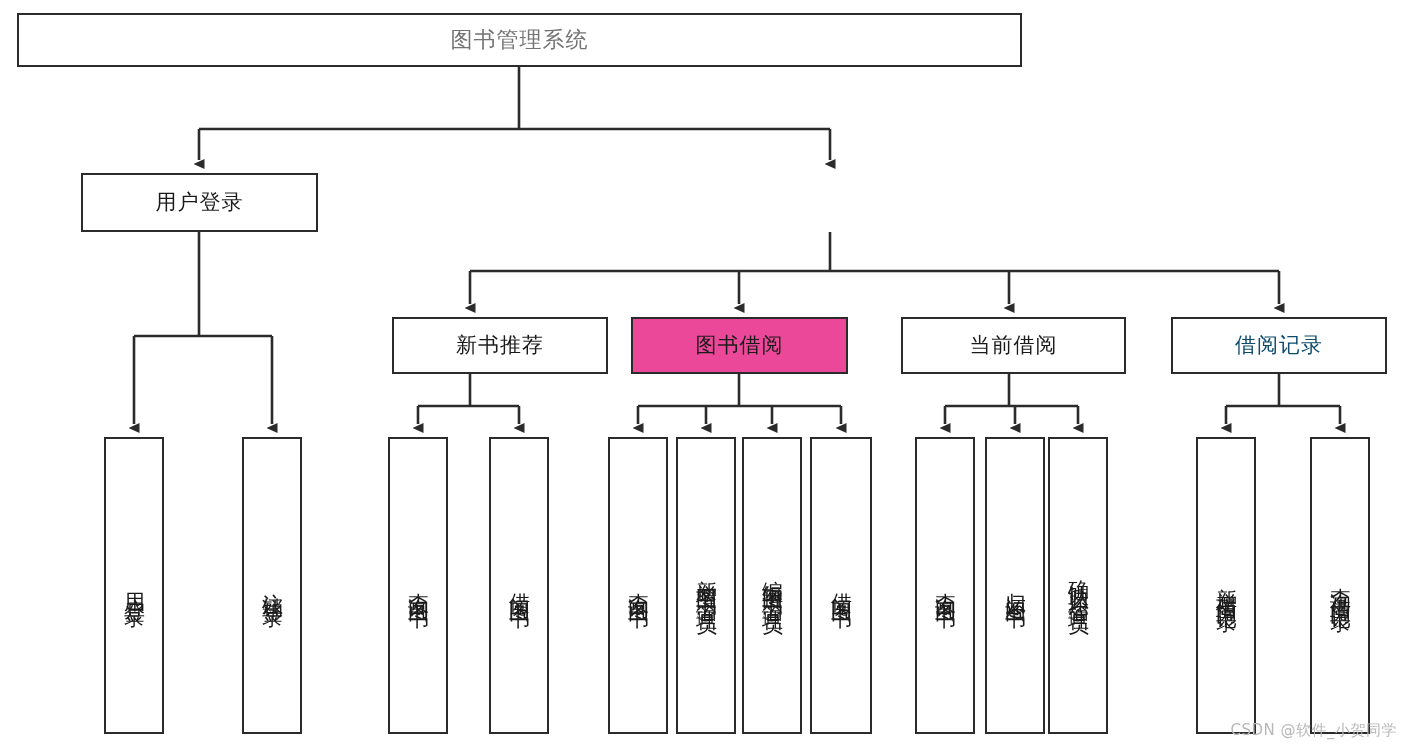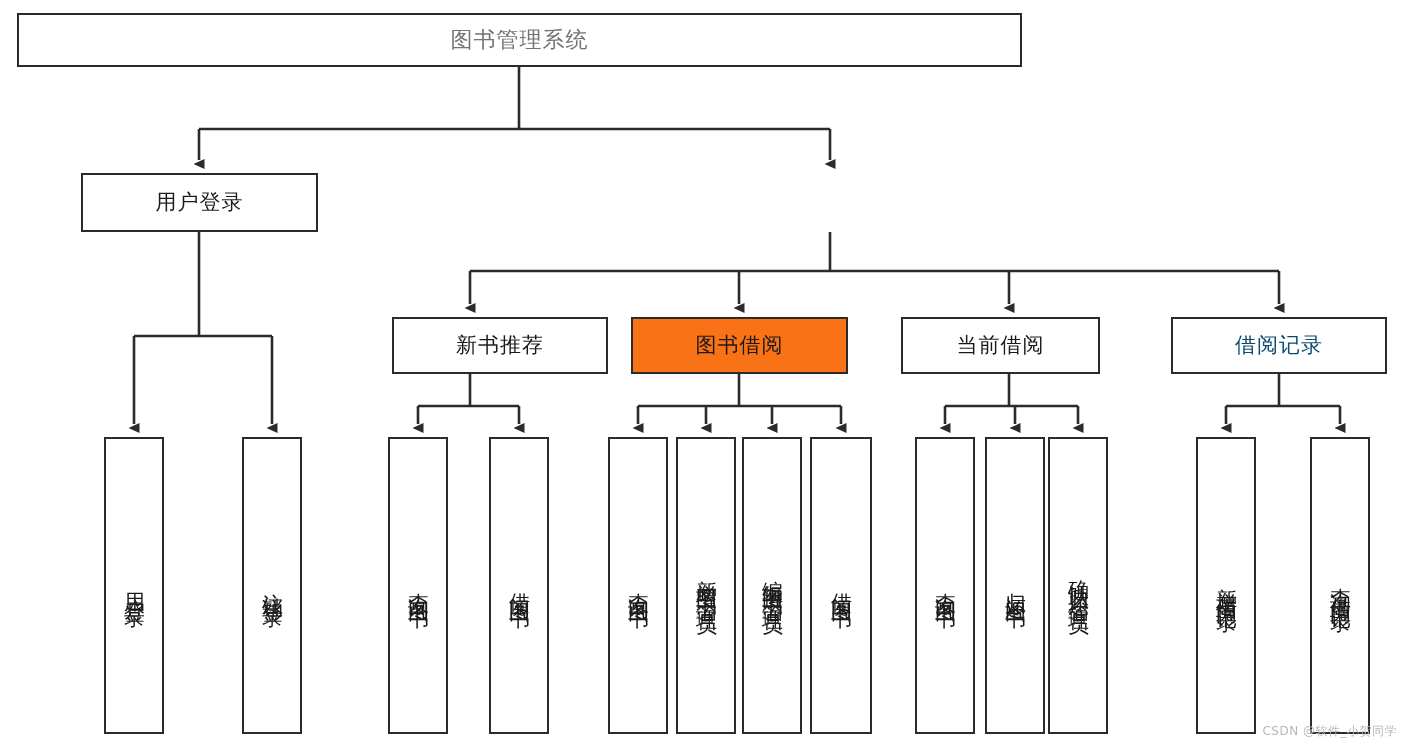--- a/index.html
+++ b/index.html
@@ -59,21 +59,21 @@
   .node.vert .vtext {
     writing-mode: vertical-rl;
     text-orientation: upright;
     white-space: nowrap;
     display: block;
   }
   .watermark {
     position: absolute;
     right: 8px;
     bottom: 7px;
-    font-size: 12px;
+    font-size: 15px;
     color: #b8b8b8;
     z-index: 5;
     white-space: nowrap;
     letter-spacing: 0.5px;
   }
 </style>
 </head>
 <body>
 
 <div id="canvas">
@@ -135,24 +135,24 @@
     <span>图书管理系统</span>
   </div>
 
   <div class="node horiz" style="left: 81px; top: 173px; width: 237px; height: 59px; border-color: rgb(43, 43, 43); background: rgb(255, 255, 255); color: rgb(26, 26, 26);">
     <span>用户登录</span>
   </div>
 
   <div class="node horiz" style="left: 362px; top: 317px; width: 216px; height: 57px; border-color: rgb(43, 43, 43); background: rgb(255, 255, 255); color: rgb(26, 26, 26); margin-left: 30px;">
     <span>新书推荐</span>
   </div>
-  <div class="node horiz" style="left: 631px; top: 317px; width: 217px; height: 57px; border-color: rgb(43, 43, 43); background: #f97316; color: rgb(26, 26, 26);">
+  <div class="node horiz" style="left: 631px; top: 317px; width: 217px; height: 57px; border-color: rgb(43, 43, 43); background: #ec4899; color: rgb(26, 26, 26);">
     <span>图书借阅</span>
   </div>
-  <div class="node horiz" style="left: 901px; top: 317px; width: 199px; height: 57px; border-color: rgb(43, 43, 43); background: rgb(255, 255, 255); color: rgb(26, 26, 26);">
+  <div class="node horiz" style="left: 901px; top: 317px; width: 225px; height: 57px; border-color: rgb(43, 43, 43); background: rgb(255, 255, 255); color: rgb(26, 26, 26);">
     <span>当前借阅</span>
   </div>
   <div class="node horiz" style="left: 1171px; top: 317px; width: 216px; height: 57px; border-color: rgb(43, 43, 43); background: rgb(255, 255, 255); color: #0c4a6e;">
     <span>借阅记录</span>
   </div>
 
   <div class="node vert" style="left: 104px; top: 437px; width: 60px; height: 297px; border-color: rgb(43, 43, 43); background: rgb(255, 255, 255); color: rgb(26, 26, 26);">
     <span class="vtext">用户登录</span>
   </div>
   <div class="node vert" style="left: 242px; top: 437px; width: 60px; height: 297px; border-color: rgb(43, 43, 43); background: rgb(255, 255, 255); color: rgb(26, 26, 26);">

